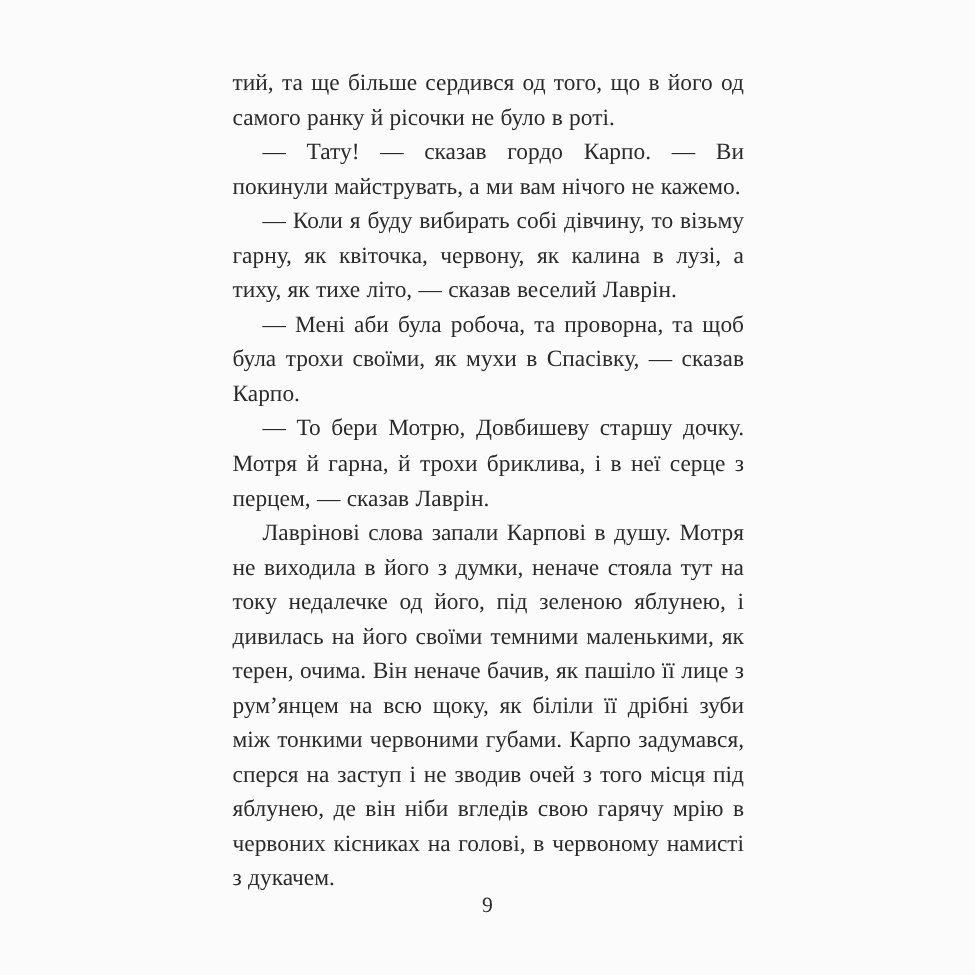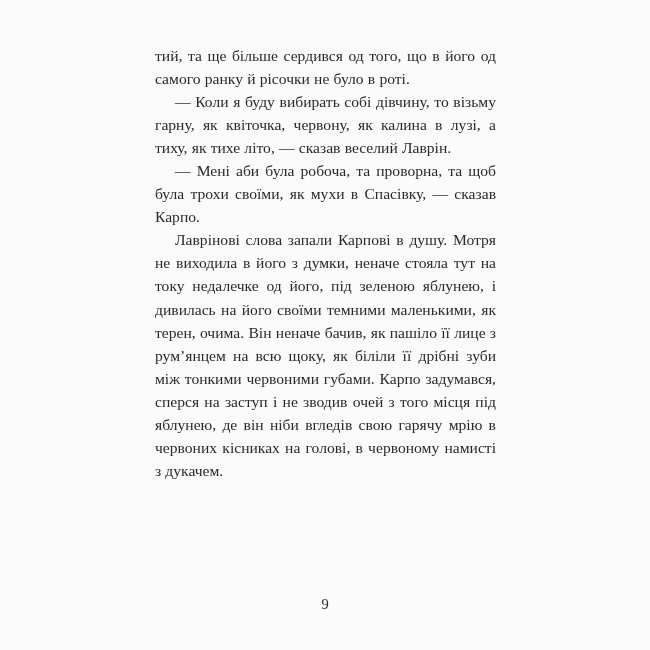--- a/index.html
+++ b/index.html
@@ -60,26 +60,28 @@
 </style>
 </head>
 <body>
 
 <div class="page">
 
   <div class="text-block">
 
     <p class="para continuation">тий, та ще більше сердився од того, що в його од самого ранку й рісочки не було в роті.</p>
 
+    <p class="para">— Тату! — сказав гордо Карпо. — Ви покинули майструвать, а ми вам нічого не кажемо.</p>
 
 
     <p class="para">— Коли я буду вибирать собі дівчину, то візьму гарну, як квіточка, червону, як калина в лузі, а тиху, як тихе літо, — сказав веселий Лаврін.</p>
 
     <p class="para">— Мені аби була робоча, та проворна, та щоб була трохи своїми, як мухи в Спасівку, — сказав Карпо.</p>
 
+    <p class="para">— То бери Мотрю, Довбишеву старшу дочку. Мотря й гарна, й трохи бриклива, і в неї серце з перцем, — сказав Лаврін.</p>
 
     <p class="para">Лаврінові слова запали Карпові в душу. Мотря не виходила в його з думки, неначе стояла тут на току недалечке од його, під зеленою яблунею, і дивилась на його своїми темними маленькими, як терен, очима. Він неначе бачив, як пашіло її лице з рум’янцем на всю щоку, як біліли її дрібні зуби між тонкими червоними губами. Карпо задумався, сперся на заступ і не зводив очей з того місця під яблунею, де він ніби вгледів свою гарячу мрію в червоних кісниках на голові, в червоному намисті з дукачем.</p>
 
   </div>
 
   <div class="page-number">9</div>
 
 </div>
 
 </body></html>

